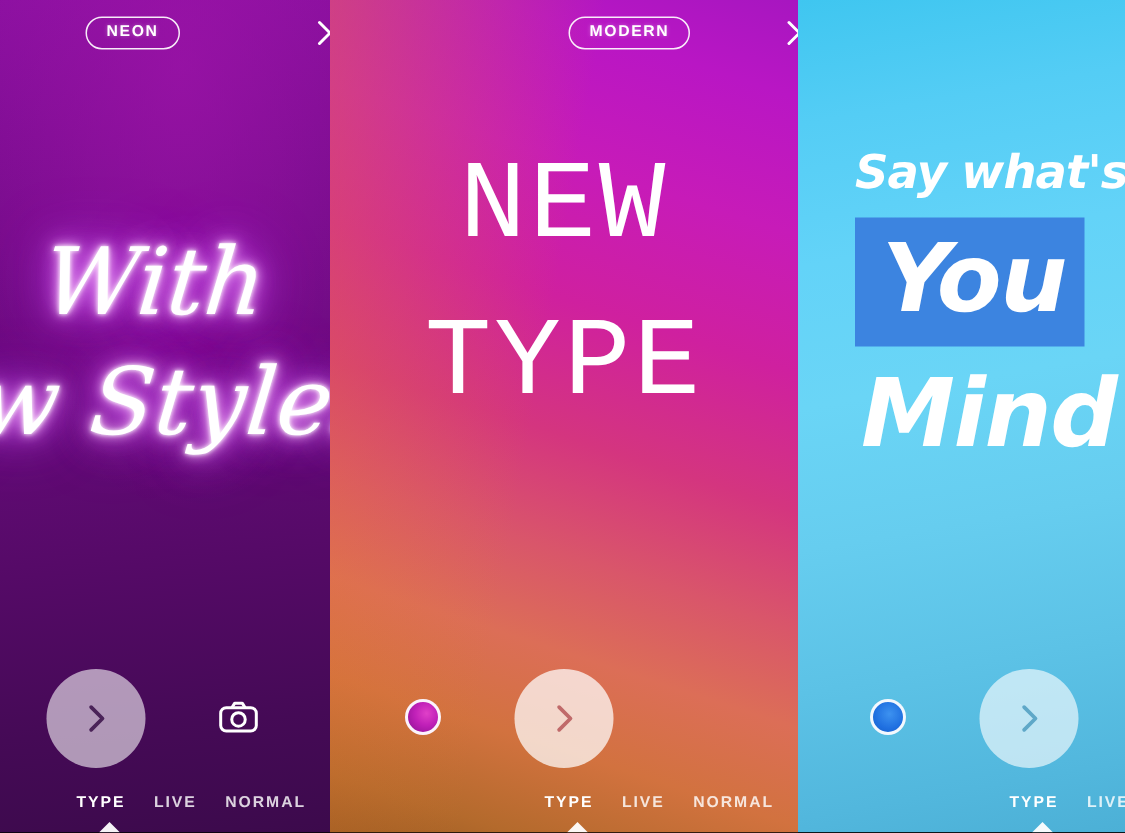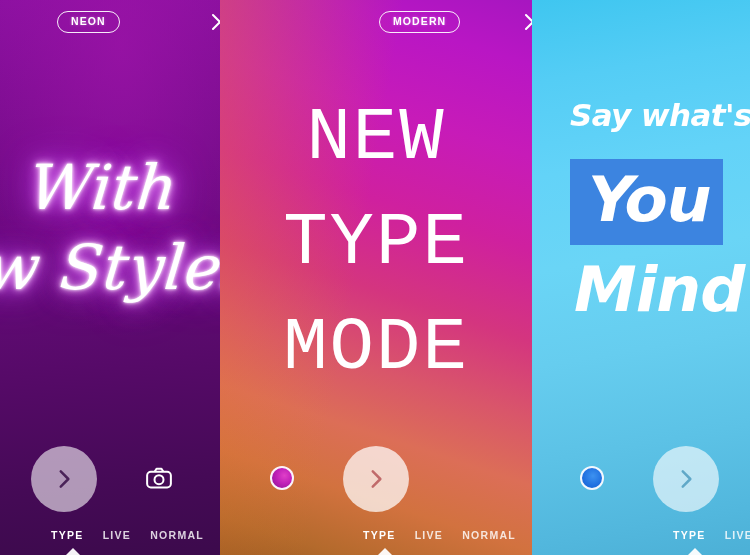--- a/index.html
+++ b/index.html
@@ -131,21 +131,21 @@
   
   .strong-text {
     position:absolute; top:100px; left:38px; width:430px;
     color:#fff;
     font-family:"DejaVu Sans", sans-serif;
     font-style:italic; font-weight:bold;
     white-space:nowrap;
   }
   .strong-line1 { font-size:31px; line-height:1.0; letter-spacing:-0.6px; }
   .strong-line2 {
-    display:inline-block; margin-top:28px;
+    display:inline-block; margin-top:14px;
     background:#3c84e0; color:#fff;
     font-size:63px; line-height:1.22;
     padding:3px 12px 6px 18px;
     letter-spacing:-1px;
   }
   .strong-line3 {
     display:block; margin-top:10px;
     font-size:63px; line-height:1.1; letter-spacing:-1px;
     margin-left:4px;
   }
@@ -253,21 +253,20 @@
     </div>
   </div>
 
   <div class="panel" id="panel-modern">
     <div class="bg"></div>
 
     <div class="canvas">
       <div class="modern-text">
         <span class="modern-line">NEW</span>
         <span class="modern-line">TYPE</span>
-        <span class="modern-line">MODE</span>
       </div>
     </div>
 
     <div class="topbar">
       <div class="style-pill">MODERN</div>
       <div class="close-btn">
         <svg viewBox="0 0 24 24" fill="none" stroke="#ffffff" stroke-width="2" stroke-linecap="round">
           <line x1="5" y1="5" x2="19" y2="19"></line>
             <line x1="19" y1="5" x2="5" y2="19"></line>
         </svg>

